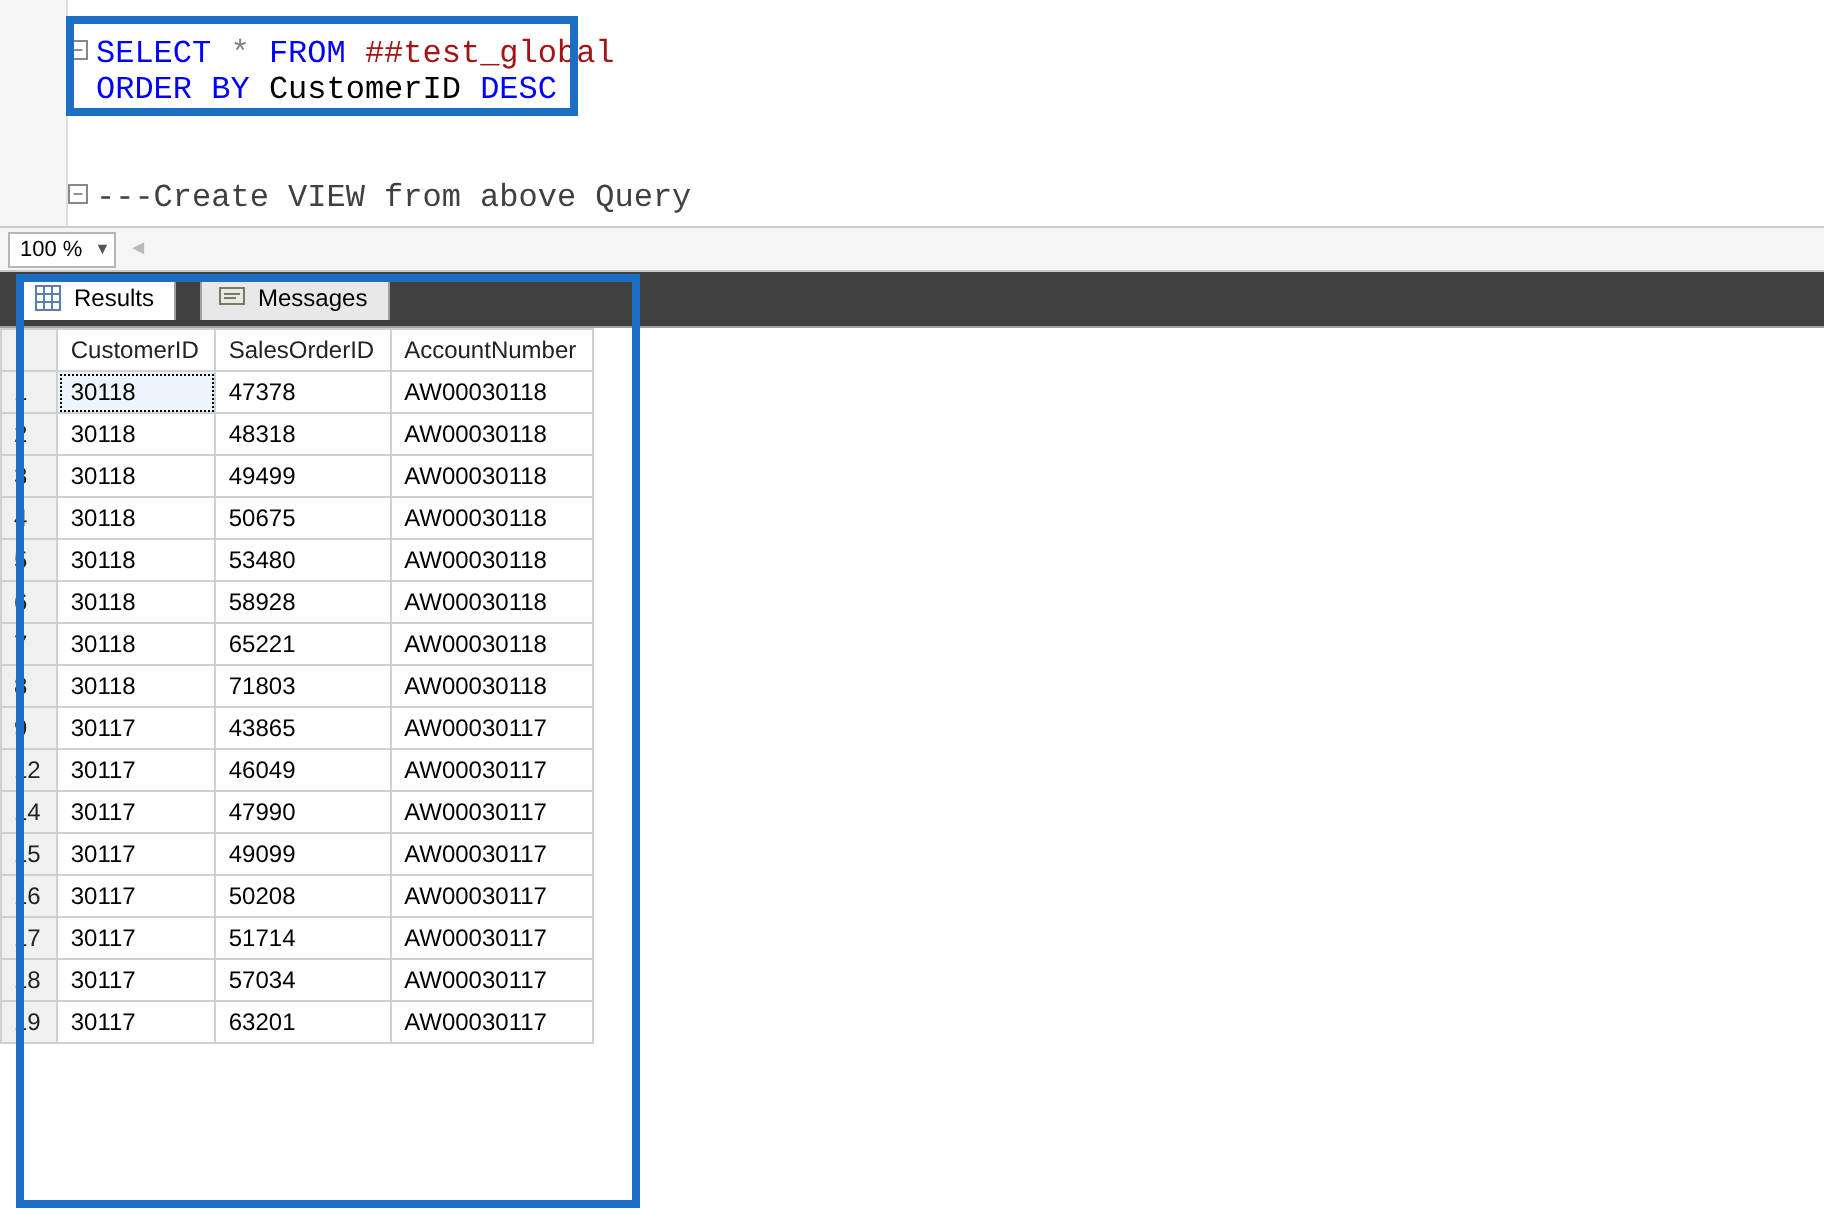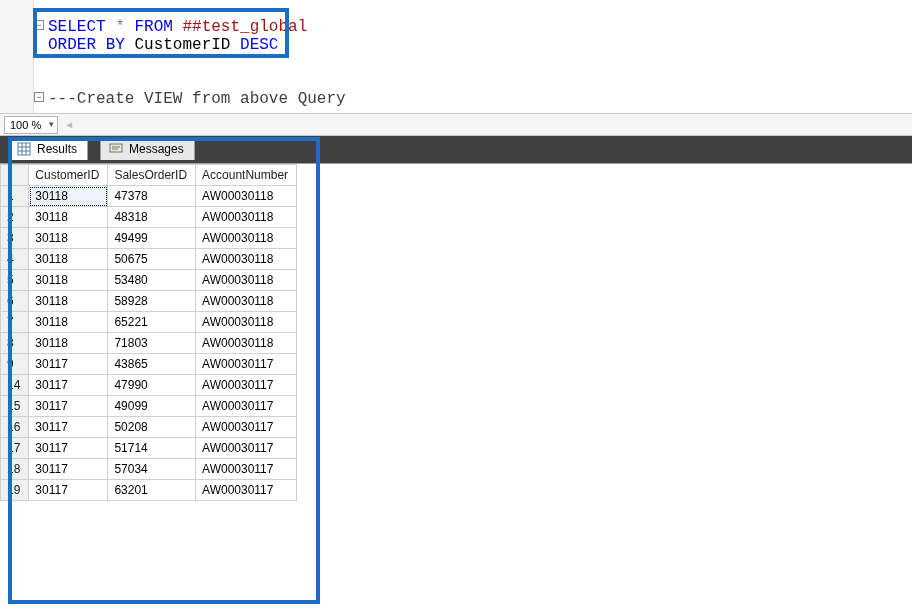--- a/index.html
+++ b/index.html
@@ -283,20 +283,26 @@
           <td>71803</td>
           <td>AW00030118</td>
         </tr>
         <tr>
           <td class="rownum">9</td>
           <td class="">30117</td>
           <td>43865</td>
           <td>AW00030117</td>
         </tr>
         <tr>
+          <td class="rownum">12</td>
+          <td class="">30117</td>
+          <td>46049</td>
+          <td>AW00030117</td>
+        </tr>
+        <tr>
           <td class="rownum">14</td>
           <td class="">30117</td>
           <td>47990</td>
           <td>AW00030117</td>
         </tr>
         <tr>
           <td class="rownum">15</td>
           <td class="">30117</td>
           <td>49099</td>
           <td>AW00030117</td>

